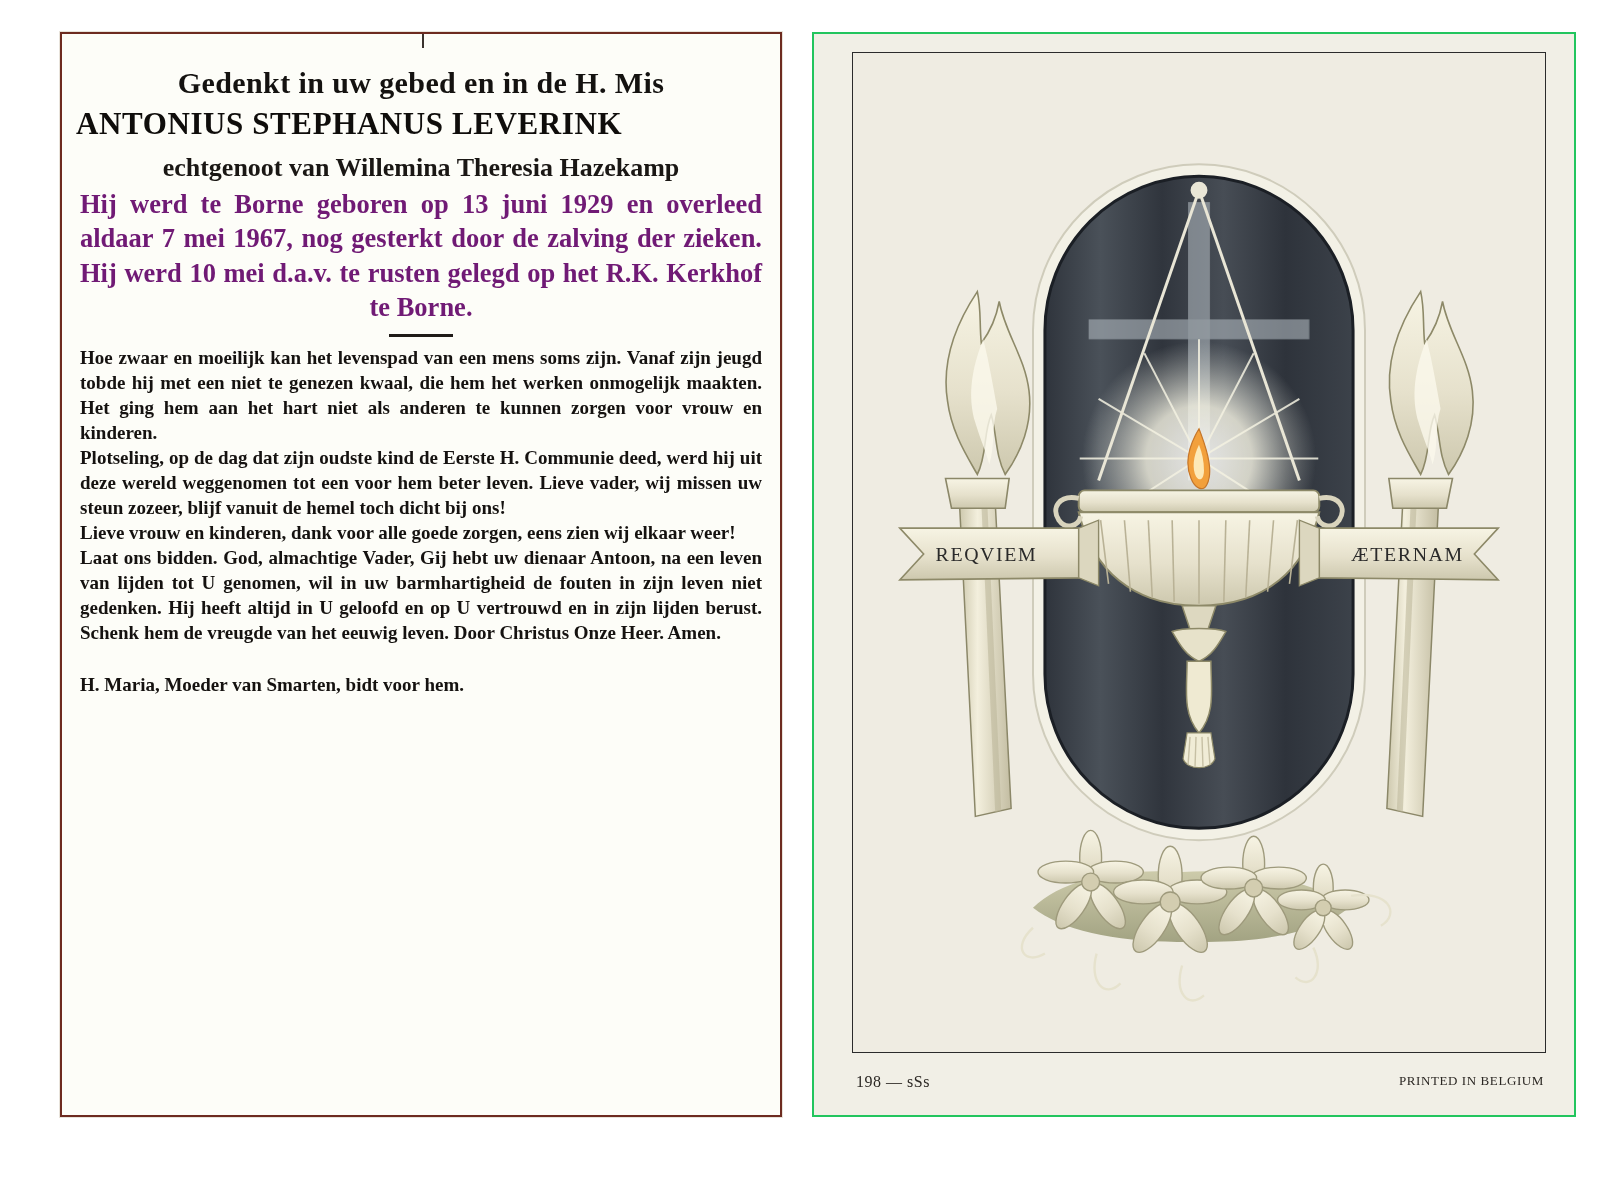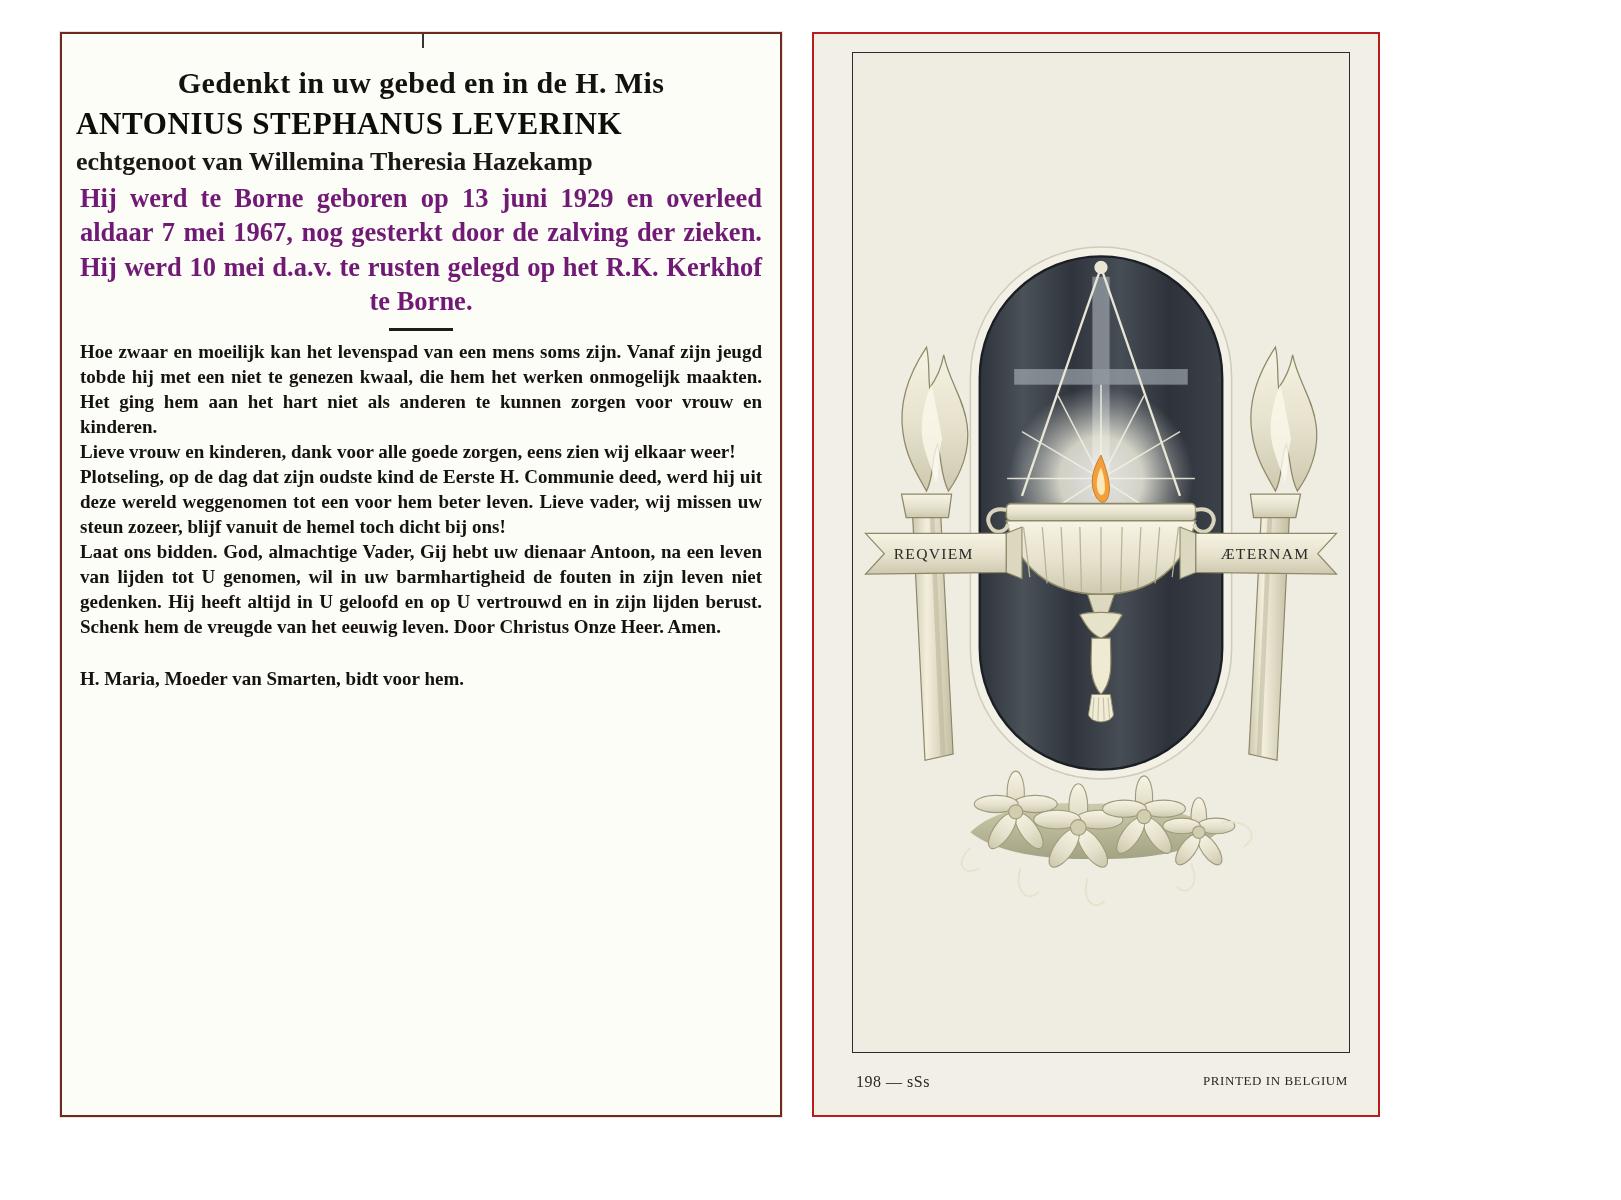--- a/index.html
+++ b/index.html
@@ -59,24 +59,24 @@
   }
   .head-name {
     text-align: left;
     font-size: 31px;
     letter-spacing: 0.6px;
     color: #0f0d0b;
     margin-top: 6px;
     white-space: nowrap;
   }
   .head-spouse {
-    text-align: left;
+    text-align: center;
     font-size: 26px;
     color: #1a1714;
-    margin-top: 5px;
+    margin-top: 11px;
     white-space: nowrap;
   }
   .bio {
     margin-top: 4px;
     font-size: 26.5px;
     line-height: 1.30;
     color: #701a75;
     text-align: justify;
     text-align-last: center;
     padding: 0 4px;
@@ -99,24 +99,24 @@
   }
   .body-text p.last-center {
     margin-top: 27px;
   }
 
   
   .card-right {
     position: absolute;
     left: 812px;
     top: 32px;
-    width: 568px;
+    width: 764px;
     height: 1085px;
     background: #f1efe6;
-    border: 2px solid #b91c1c;
+    border: 2px solid #22c55e;
     box-sizing: border-box;
   }
   .right-frame {
     position: absolute;
     left: 38px;
     top: 18px;
     right: 28px;
     bottom: 62px;
     border: 1.5px solid #2b2b2b;
     background: #efece2;
@@ -162,22 +162,22 @@
   <div class="card-left">
     <div class="tick"></div>
     <div class="card-left-inner">
       <div class="head-line-1">Gedenkt in uw gebed  en in de H. Mis</div>
       <div class="head-name">ANTONIUS STEPHANUS LEVERINK</div>
       <div class="head-spouse">echtgenoot van Willemina Theresia Hazekamp</div>
       <div class="bio">Hij werd te Borne geboren op 13 juni 1929 en overleed aldaar 7 mei 1967, nog gesterkt door de zalving der zieken. Hij werd 10 mei d.a.v. te rusten gelegd op het R.K. Kerkhof te Borne.</div>
       <div class="divider"></div>
       <div class="body-text">
         <p>Hoe zwaar en moeilijk kan het levenspad van een mens soms zijn. Vanaf zijn jeugd tobde hij met een niet te genezen kwaal, die hem het werken onmogelijk maakten.  Het ging hem aan het hart niet als anderen te kunnen zorgen voor vrouw en kinderen.</p>
+        <p>Plotseling, op de dag dat zijn oudste kind de Eerste H. Communie deed, werd hij uit deze wereld weggenomen tot een voor hem beter leven. Lieve vader, wij missen uw steun zozeer, blijf vanuit de hemel toch dicht bij ons!</p>
         <p>Lieve vrouw en kinderen, dank voor alle goede zorgen, eens zien wij elkaar weer!</p>
-        <p>Plotseling, op de dag dat zijn oudste kind de Eerste H. Communie deed, werd hij uit deze wereld weggenomen tot een voor hem beter leven. Lieve vader, wij missen uw steun zozeer, blijf vanuit de hemel toch dicht bij ons!</p>
         <p>Laat ons bidden. God, almachtige Vader, Gij hebt uw dienaar Antoon, na een leven van lijden tot U genomen, wil in uw barmhartigheid de fouten in zijn leven niet gedenken. Hij heeft altijd in U geloofd en op U vertrouwd en in zijn lijden berust. Schenk hem de vreugde van het eeuwig leven. Door Christus Onze Heer. Amen.</p>
         <p class="last-center">H. Maria, Moeder van Smarten, bidt voor hem.</p>
       </div>
     </div>
   </div>
 
   <div class="card-right">
     <div class="right-frame">
       <div class="art">
         <svg viewBox="0 0 634 1005" preserveAspectRatio="xMidYMid meet">

